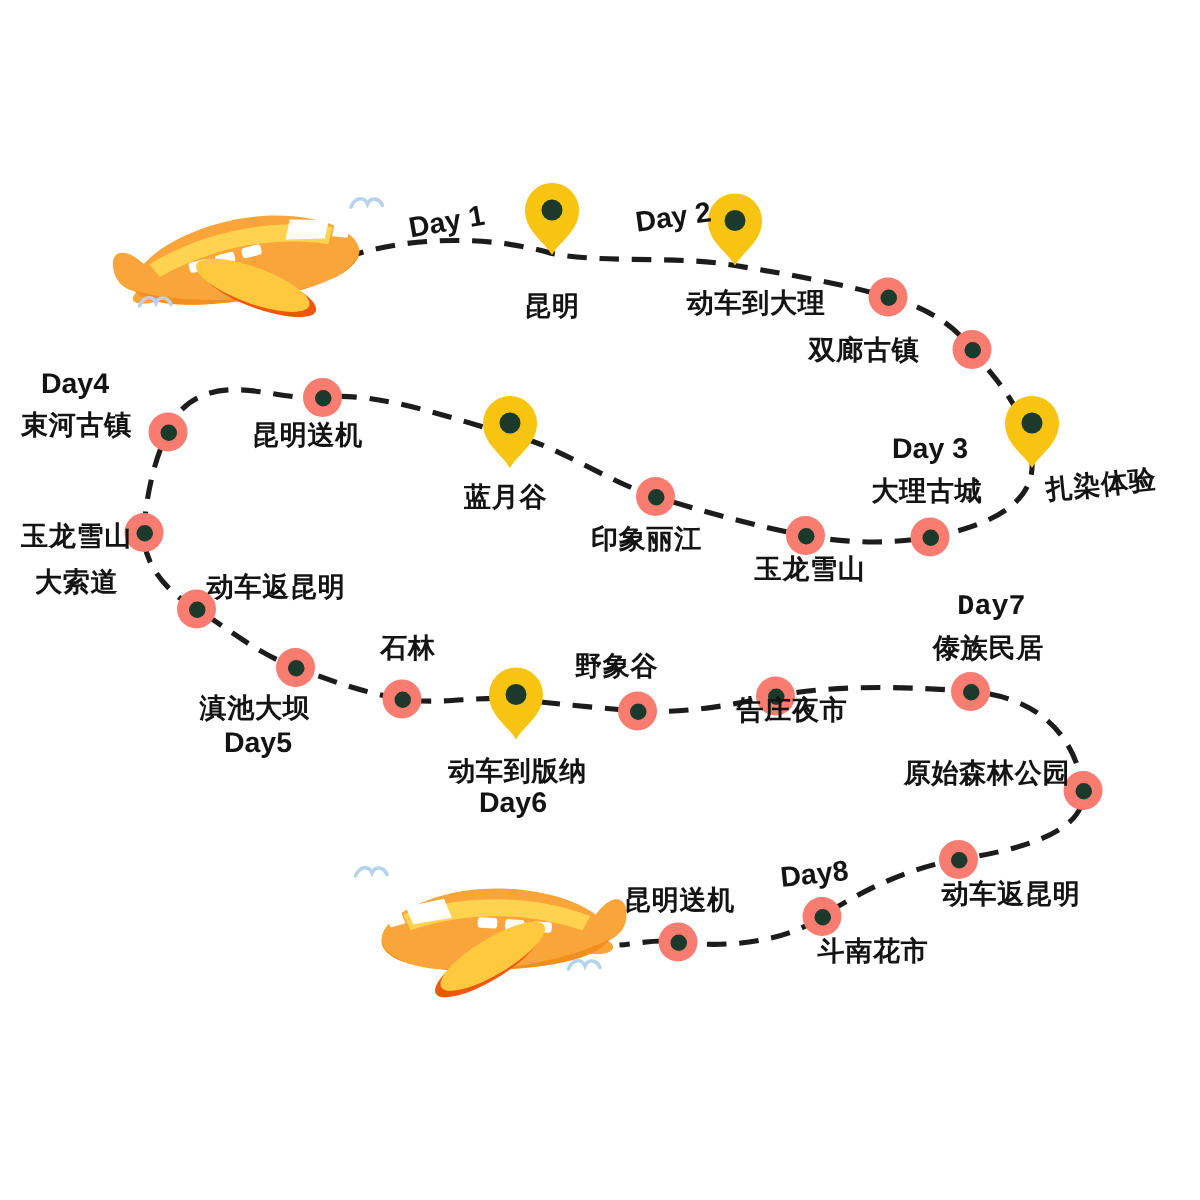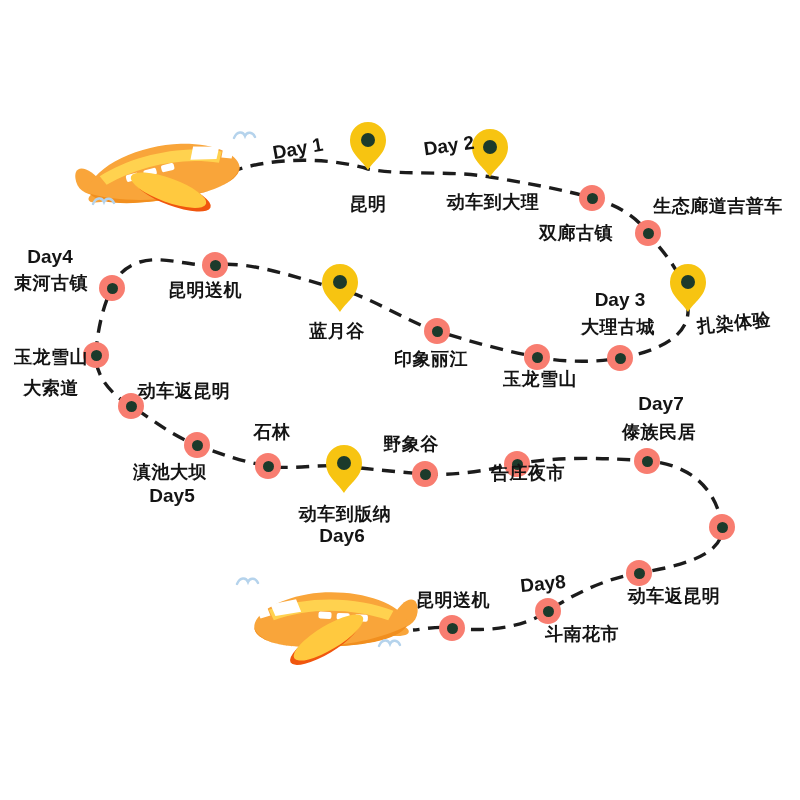--- a/index.html
+++ b/index.html
@@ -115,29 +115,28 @@
         <path d="M0,0 C-6,-10 -18,-16 -18,-30 A18,18 0 1 1 18,-30 C18,-16 6,-10 0,0 Z" fill="#f7c411"></path>
         <circle cx="0" cy="-30" r="7" fill="#1c3a2b"></circle>
       </svg>
       <div class="lbl day" style="left: 298px; top: 149px; transform: translate(-50%, -50%) rotate(-10deg);">Day 1</div>
       <div class="lbl" style="left: 368px; top: 204px;">昆明</div>
       <svg width="46" height="58" viewBox="-23 -54 46 58" class="pin" style="left: 467px; top: 123px;">
         <path d="M0,0 C-6,-10 -18,-16 -18,-30 A18,18 0 1 1 18,-30 C18,-16 6,-10 0,0 Z" fill="#f7c411"></path>
         <circle cx="0" cy="-30" r="7" fill="#1c3a2b"></circle>
       </svg>
       <div class="lbl day" style="left: 449px; top: 146px; transform: translate(-50%, -50%) rotate(-8deg);">Day 2</div>
-      <div class="lbl" style="left: 493px; top: 202px;">动车到大理</div>
+      <div class="lbl" style="left: 504px; top: 202px;">动车到大理</div>
       <div class="dot" style="left: 579px; top: 185px;">
         <div class="dot-inner"></div>
       </div>
       <div class="lbl" style="left: 576px; top: 233px;">双廊古镇</div>
       <div class="dot" style="left: 635px; top: 220px;">
         <div class="dot-inner"></div>
       </div>
-      <div class="lbl" style="left: 718px; top: 206px;">生态廊道吉普车</div>
       <svg width="46" height="58" viewBox="-23 -54 46 58" class="pin" style="left: 665px; top: 258px;">
         <path d="M0,0 C-6,-10 -18,-16 -18,-30 A18,18 0 1 1 18,-30 C18,-16 6,-10 0,0 Z" fill="#f7c411"></path>
         <circle cx="0" cy="-30" r="7" fill="#1c3a2b"></circle>
       </svg>
       <div class="lbl" style="left: 734px; top: 323px; transform: translate(-50%, -50%) rotate(-6deg);">扎染体验</div>
       <div class="dot" style="left: 607px; top: 345px;">
         <div class="dot-inner"></div>
       </div>
       <div class="lbl day" style="left: 620px; top: 300px;">Day 3</div>
       <div class="lbl" style="left: 618px; top: 327px;">大理古城</div>
@@ -191,25 +190,26 @@
         <div class="dot-inner"></div>
       </div>
       <div class="lbl" style="left: 411px; top: 444px; font-family: Liberation Serif, serif;">野象谷</div>
       <div class="dot" style="left: 504px; top: 451px;">
         <div class="dot-inner"></div>
       </div>
       <div class="lbl" style="left: 528px; top: 437px; margin-top: 36px;">告庄夜市</div>
       <div class="dot" style="left: 634px; top: 448px;">
         <div class="dot-inner"></div>
       </div>
-      <div class="lbl day" style="left: 661px; top: 404px;">Day7</div>
+      <div class="lbl day" style="left: 661px; top: 404px; font-family: Liberation Mono, monospace;">Day7</div>
       <div class="lbl" style="left: 659px; top: 432px;">傣族民居</div>
       <div class="dot" style="left: 709px; top: 514px;">
         <div class="dot-inner"></div>
       </div>
+      <div class="lbl" style="left: 658px; top: 515px;">原始森林公园</div>
       <div class="dot" style="left: 626px; top: 560px;">
         <div class="dot-inner"></div>
       </div>
       <div class="lbl" style="left: 674px; top: 596px;">动车返昆明</div>
       <div class="dot" style="left: 535px; top: 598px;">
         <div class="dot-inner"></div>
       </div>
       <div class="lbl day" style="left: 543px; top: 584px; transform: translate(-50%, -50%) rotate(-6deg);">Day8</div>
       <div class="lbl" style="left: 582px; top: 634px;">斗南花市</div>
       <div class="dot" style="left: 439px; top: 615px;">

